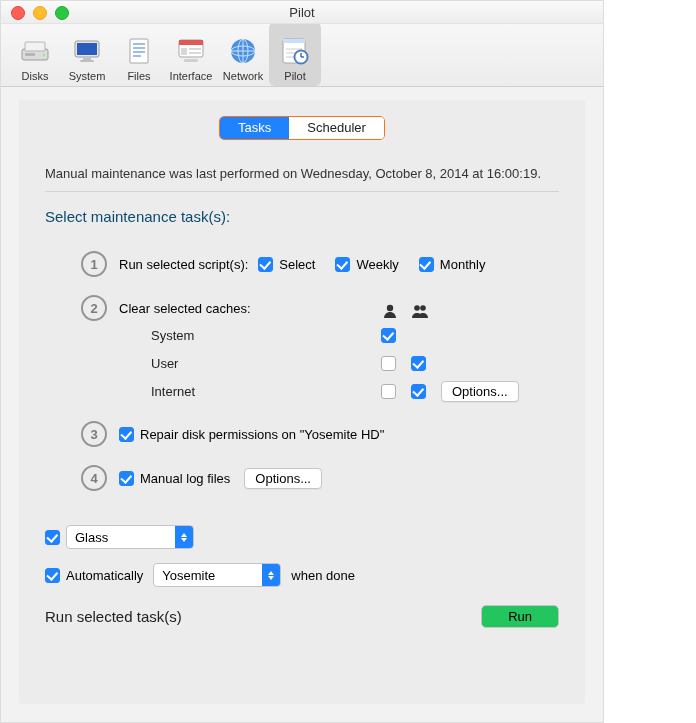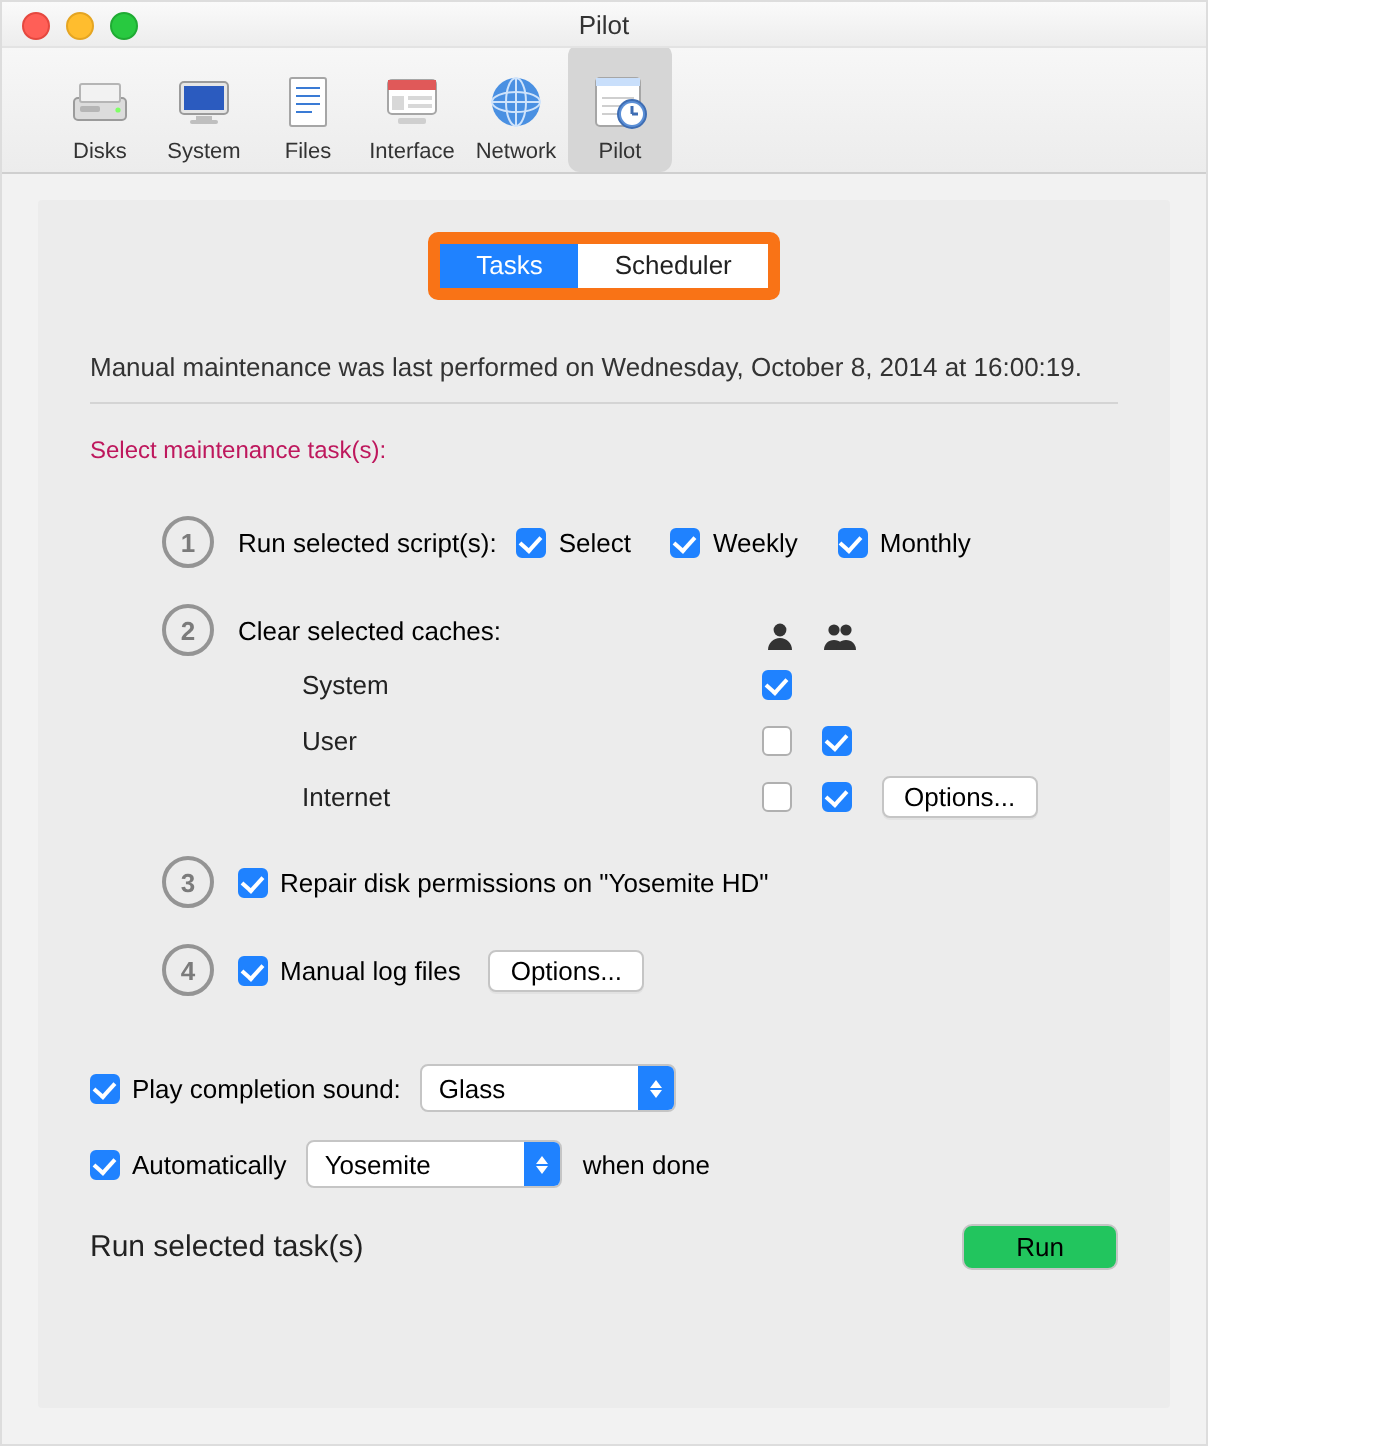--- a/index.html
+++ b/index.html
@@ -6,36 +6,36 @@
   .window{width:604px;height:723px;background:#f2f2f2;position:relative;overflow:hidden;border:1px solid #ddd;box-sizing:border-box}
   
   .titlebar{height:22px;background:linear-gradient(#fafafa,#ededed);border-bottom:1px solid #e3e3e3;display:flex;align-items:center;position:relative}
   .traffic{display:flex;gap:8px;position:absolute;left:10px;top:5px}
   .dot{width:12px;height:12px;border-radius:50%}
   .dot.red{background:#ff5f57;border:0.5px solid #e5483f}
   .dot.yellow{background:#ffbd2e;border:0.5px solid #e5a522}
   .dot.green{background:#28c940;border:0.5px solid #1fab33}
   .titlebar .title{flex:1;text-align:center;font-size:13px;color:#333}
   
-  .toolbar{height:62px;background:linear-gradient(#f7f7f7,#ececec);border-bottom:1px solid #cfcfcf;display:flex;align-items:flex-end;padding:0 23px}
+  .toolbar{height:62px;background:linear-gradient(#f7f7f7,#ececec);border-bottom:1px solid #cfcfcf;display:flex;align-items:flex-end;padding:0 8px}
   .tb-item{display:flex;flex-direction:column;align-items:center;justify-content:flex-end;width:52px;height:58px;border-radius:6px;padding:2px 0 4px}
   .tb-item.selected{background:#d6d6d6}
   .tb-item .lbl{font-size:11px;color:#333;margin-top:3px}
   .tb-icon{width:36px;height:32px;display:flex;align-items:center;justify-content:center}
   .tb-icon svg{width:32px;height:32px}
   
   .panel{position:absolute;left:18px;right:18px;top:99px;bottom:18px;background:#ececec;border-radius:2px}
   .tabs{display:flex;justify-content:center;margin-top:16px}
-  .seg{display:inline-flex;border:6px solid #f97316;border-radius:5px;overflow:hidden;height:22px}
+  .seg{display:inline-flex;border:1px solid #f97316;border-radius:5px;overflow:hidden;height:22px}
   .seg .seg-btn{padding:0 18px;font-size:13px;line-height:22px;background:#fff;cursor:default}
   .seg .seg-btn.active{background:#1f82ff;color:#fff}
   .content{padding:0 26px}
   .status{font-size:13px;color:#333;margin:26px 0 10px}
   hr.sep{border:none;border-top:1px solid #d4d4d4;margin:0 0 16px}
-  .heading{font-size:12px;color:#be185d;margin:6px 0 26px}
+  .heading{font-size:15px;color:#0c4a6e;margin:6px 0 26px}
   .row{display:flex;align-items:center;font-size:13px;color:#000;margin-bottom:18px}
   
   .num{width:22px;height:22px;border-radius:50%;border:2px solid #949494;color:#7b7b7b;font-weight:600;display:flex;align-items:center;justify-content:center;font-size:13px;margin-right:12px;flex:0 0 22px}
   
   .cb{appearance:none;width:15px;height:15px;border-radius:3px;border:1px solid #b0b0b0;background:#fff;margin:0 6px 0 0;vertical-align:middle;display:inline-flex;align-items:center;justify-content:center;cursor:default}
   .cb:checked{background:#1f82ff;border-color:#1f82ff}
   .cb:checked::after{content:"";width:8px;height:5px;border:2px solid #fff;border-top:none;border-right:none;transform:rotate(-48deg) translate(0px,-1px)}
   .lblspan{margin-right:20px}
   
   .cache-row{margin-left:70px;display:grid;grid-template-columns:230px 30px 30px 1fr;align-items:center;height:28px;font-size:13px}
@@ -229,21 +229,20 @@
           <div class="num">4</div>
           <input type="checkbox" class="cb" checked="" style="">
           <span style="margin-right:14px">Manual log files</span>
           <button class="btn">Options...</button>
         </div>
       </div>
 
       <div class="bottom-controls">
         <div class="row">
           <input type="checkbox" class="cb" checked="" style="">
-          <span style="margin-right:10px">Play completion sound:</span>
           <div class="sel">
             <span class="sel-txt">Glass</span>
             <span class="sel-arrow"></span>
           </div>
         </div>
         <div class="row">
           <input type="checkbox" class="cb" checked="" style="">
           <span style="margin-right:10px">Automatically</span>
           <div class="sel">
             <span class="sel-txt">Yosemite</span>

